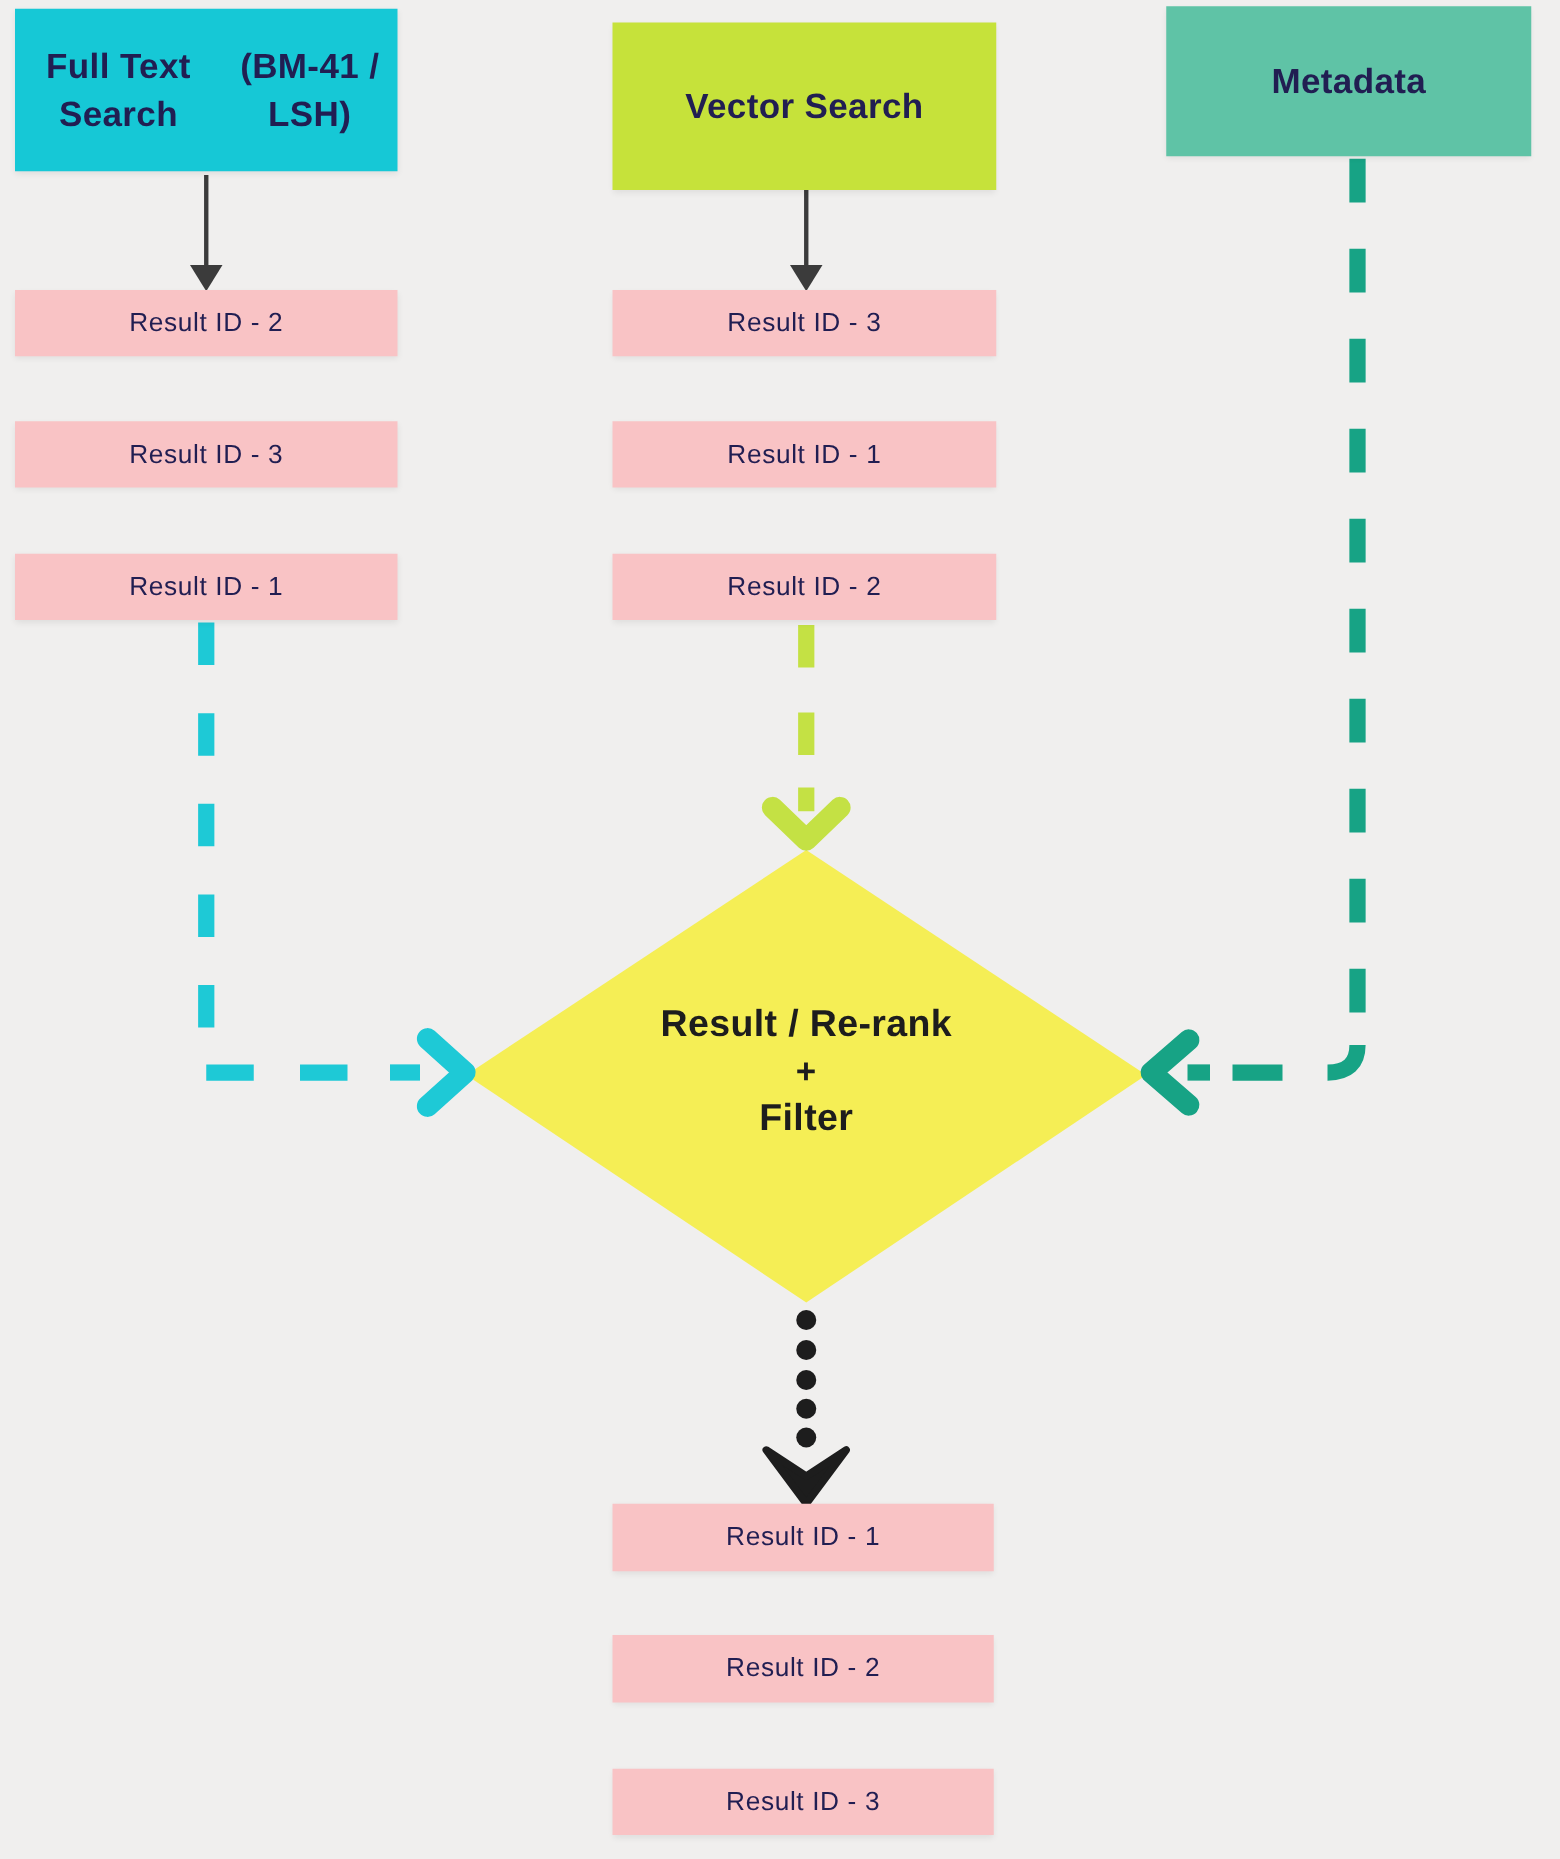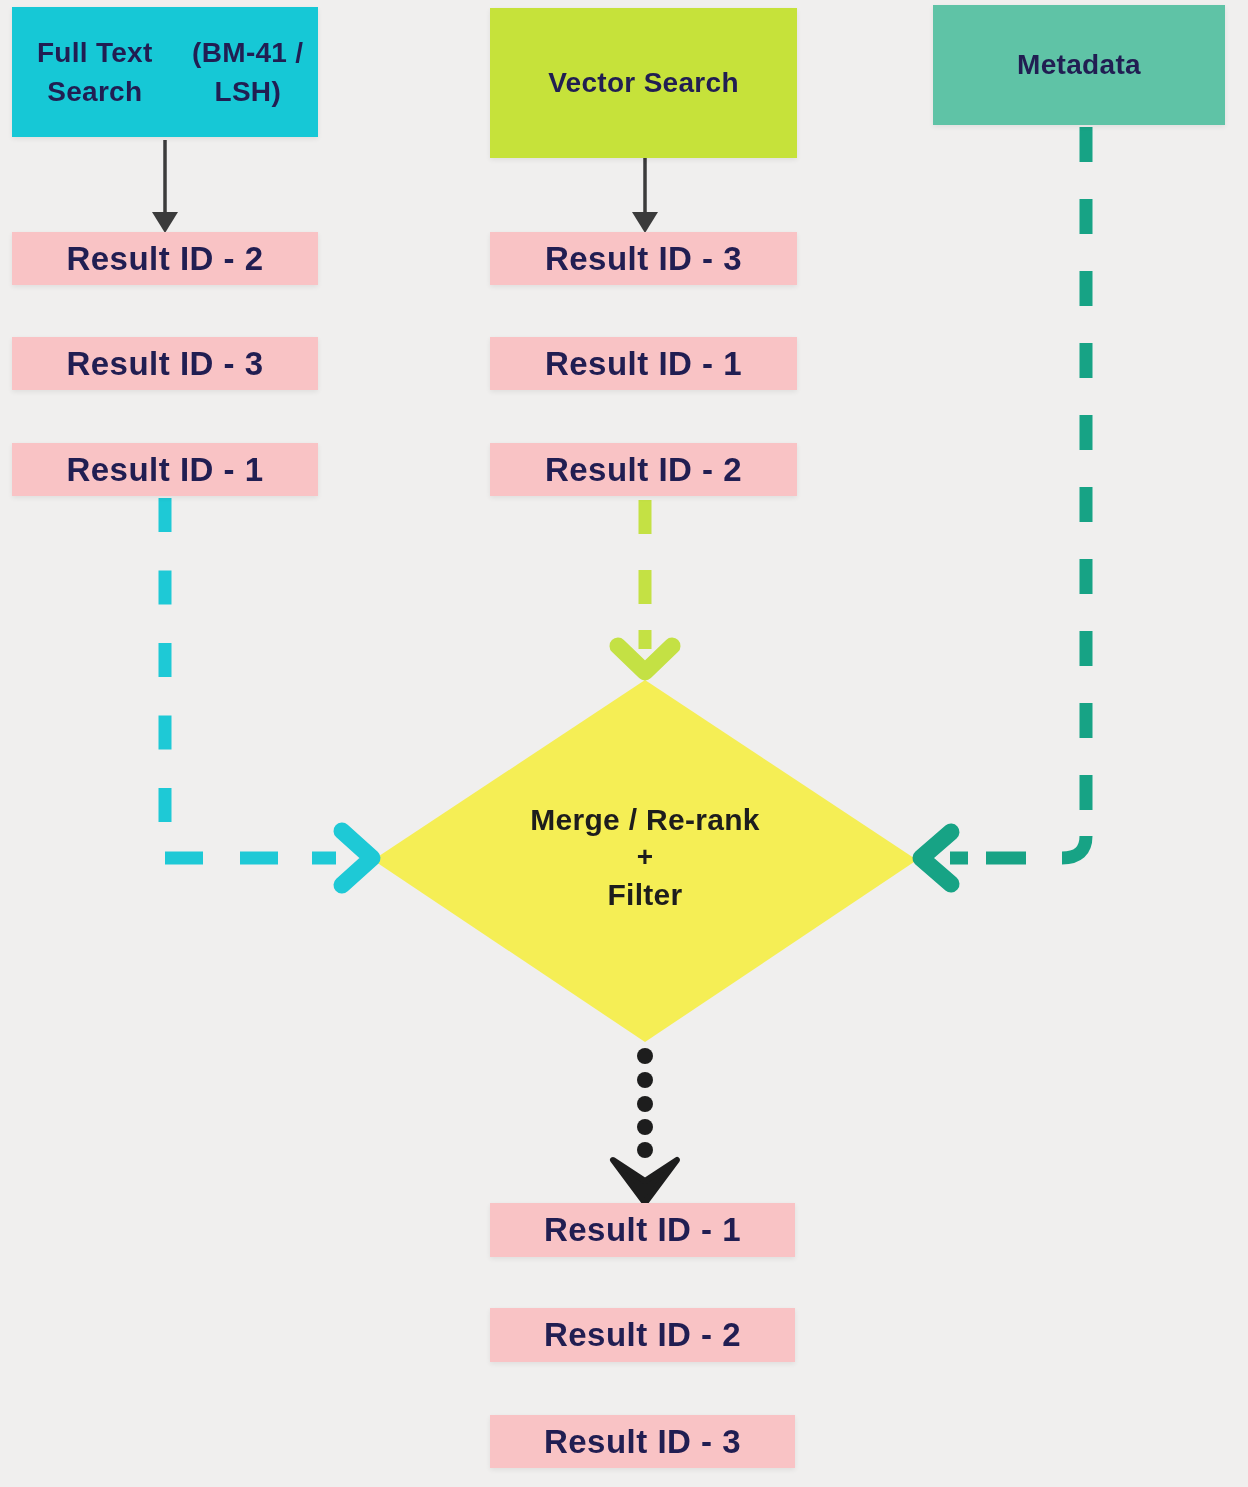--- a/index.html
+++ b/index.html
@@ -35,29 +35,29 @@
     box-shadow: 0 2px 5px rgba(0,0,0,0.07);
   }
   .header-node {
     font-size: 28px;
     font-weight: 700;
     color: var(--text-navy, #211e52);
     line-height: 1.4;
     letter-spacing: 0.3px;
   }
   .result-node {
-    font-size: 33px;
-    font-weight: 700;
+    font-size: 21px;
+    font-weight: 400;
     color: var(--text-navy, #211e52);
     background: var(--result-box, #f9c3c5);
     letter-spacing: 0.5px;
     text-align: center;
   }
   .full-text-node   { left: 12px;  top: 7px;  width: 306px; height: 130px; background: var(--full-text-box, #16c8d6); }
-  .vector-node      { left: 490px; top: 8px;  width: 307px; height: 150px; background: var(--vector-box, #c6e23a); }
+  .vector-node      { left: 490px; top: 18px;  width: 307px; height: 134px; background: var(--vector-box, #c6e23a); }
   .metadata-node    { left: 933px; top: 5px;  width: 292px; height: 120px; background: var(--metadata-box, #5fc3a6); }
 
   .ft-r0 { left: 12px;  top: 232px; width: 306px; height: 53px; }
   .ft-r1 { left: 12px;  top: 337px; width: 306px; height: 53px; }
   .ft-r2 { left: 12px;  top: 443px; width: 306px; height: 53px; }
 
   .vs-r0 { left: 490px; top: 232px; width: 307px; height: 53px; }
   .vs-r1 { left: 490px; top: 337px; width: 307px; height: 53px; }
   .vs-r2 { left: 490px; top: 443px; width: 307px; height: 53px; }
 
@@ -154,21 +154,21 @@
 
   <div class="node result-node ft-r0">Result ID - 2</div>
   <div class="node result-node ft-r1">Result ID - 3</div>
   <div class="node result-node ft-r2">Result ID - 1</div>
 
   <div class="node result-node vs-r0">Result ID - 3</div>
   <div class="node result-node vs-r1">Result ID - 1</div>
   <div class="node result-node vs-r2">Result ID - 2</div>
 
   <div class="diamond-label">
-    <div>Merge / Re-rank</div>
+    <div>Result / Re-rank</div>
     <div class="plus">+</div>
     <div>Filter</div>
   </div>
 
   <div class="node result-node fin-r0">Result ID - 1</div>
   <div class="node result-node fin-r1">Result ID - 2</div>
   <div class="node result-node fin-r2">Result ID - 3</div>
 
 </div>
 

